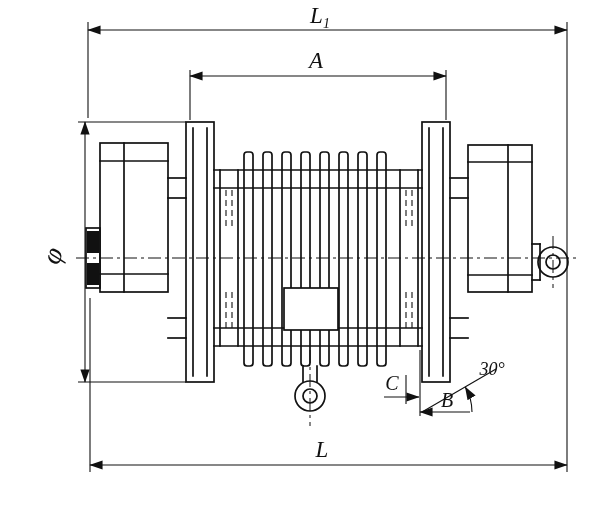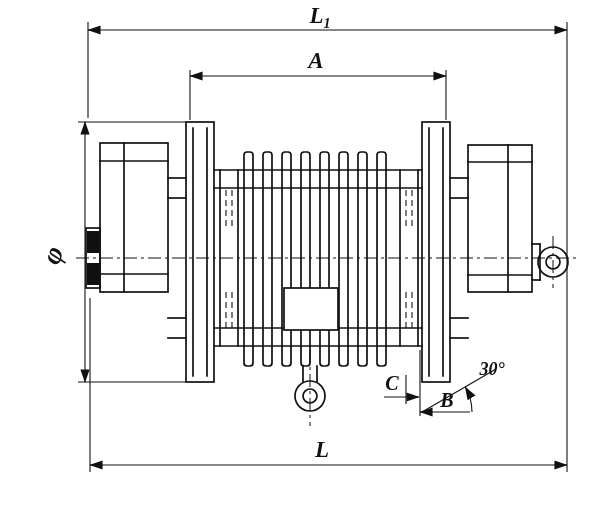--- a/index.html
+++ b/index.html
@@ -1,20 +1,19 @@
 <!DOCTYPE html>
 <html><head>
 <meta charset="utf-8">
 <style>
   html,body { margin:0; padding:0; background:#fff; }
   .canvas {
     width:580px; height:510px; background:#ffffff;
     position:relative; overflow:hidden;
     font-family:"Liberation Serif", serif;
-    font-weight:bold;
   }
   svg { display:block; }
   .obj  { stroke:#111111; stroke-width:1.7; fill:none; stroke-linecap:square; }
   .dim  { stroke:#111111; stroke-width:1.1; fill:none; }
   .cl   { stroke:#111111; stroke-width:1;   fill:none; stroke-dasharray:13 4 3 4; }
   .hid  { stroke:#111111; stroke-width:1.1; fill:none; stroke-dasharray:6 4; }
   .fillb{ fill:#111111; stroke:none; }
   .wbox { fill:#ffffff; stroke:#111111; stroke-width:1.7; }
   text  { fill:#111111; font-family:"Liberation Serif", serif; font-style:italic; }
   .lbl-big { font-size:23px; }

